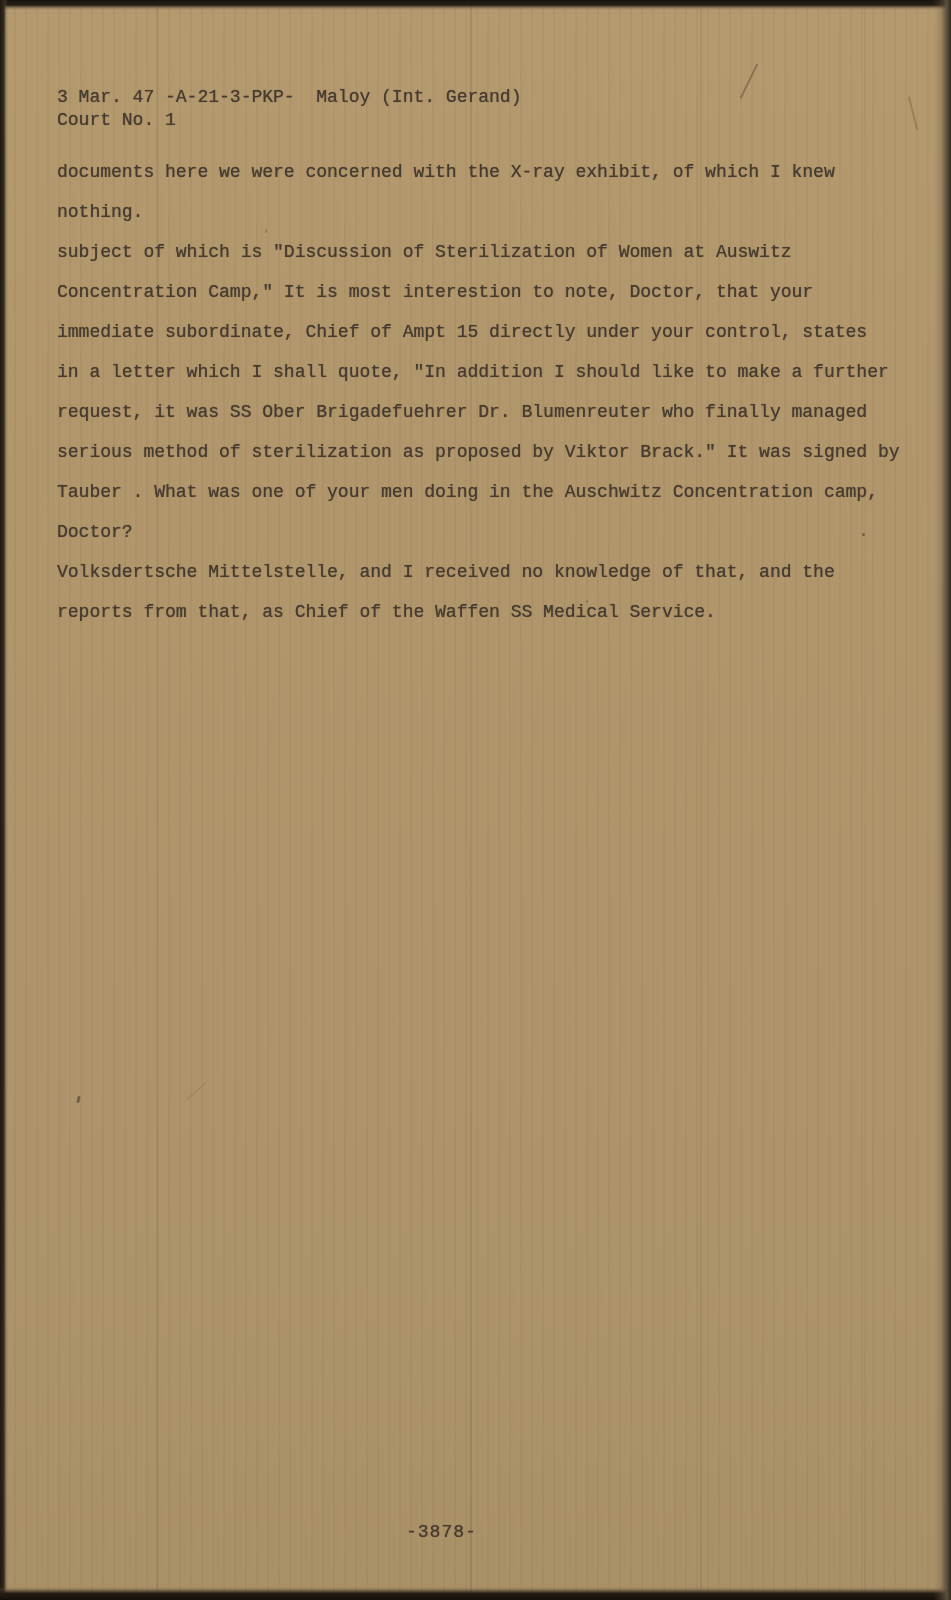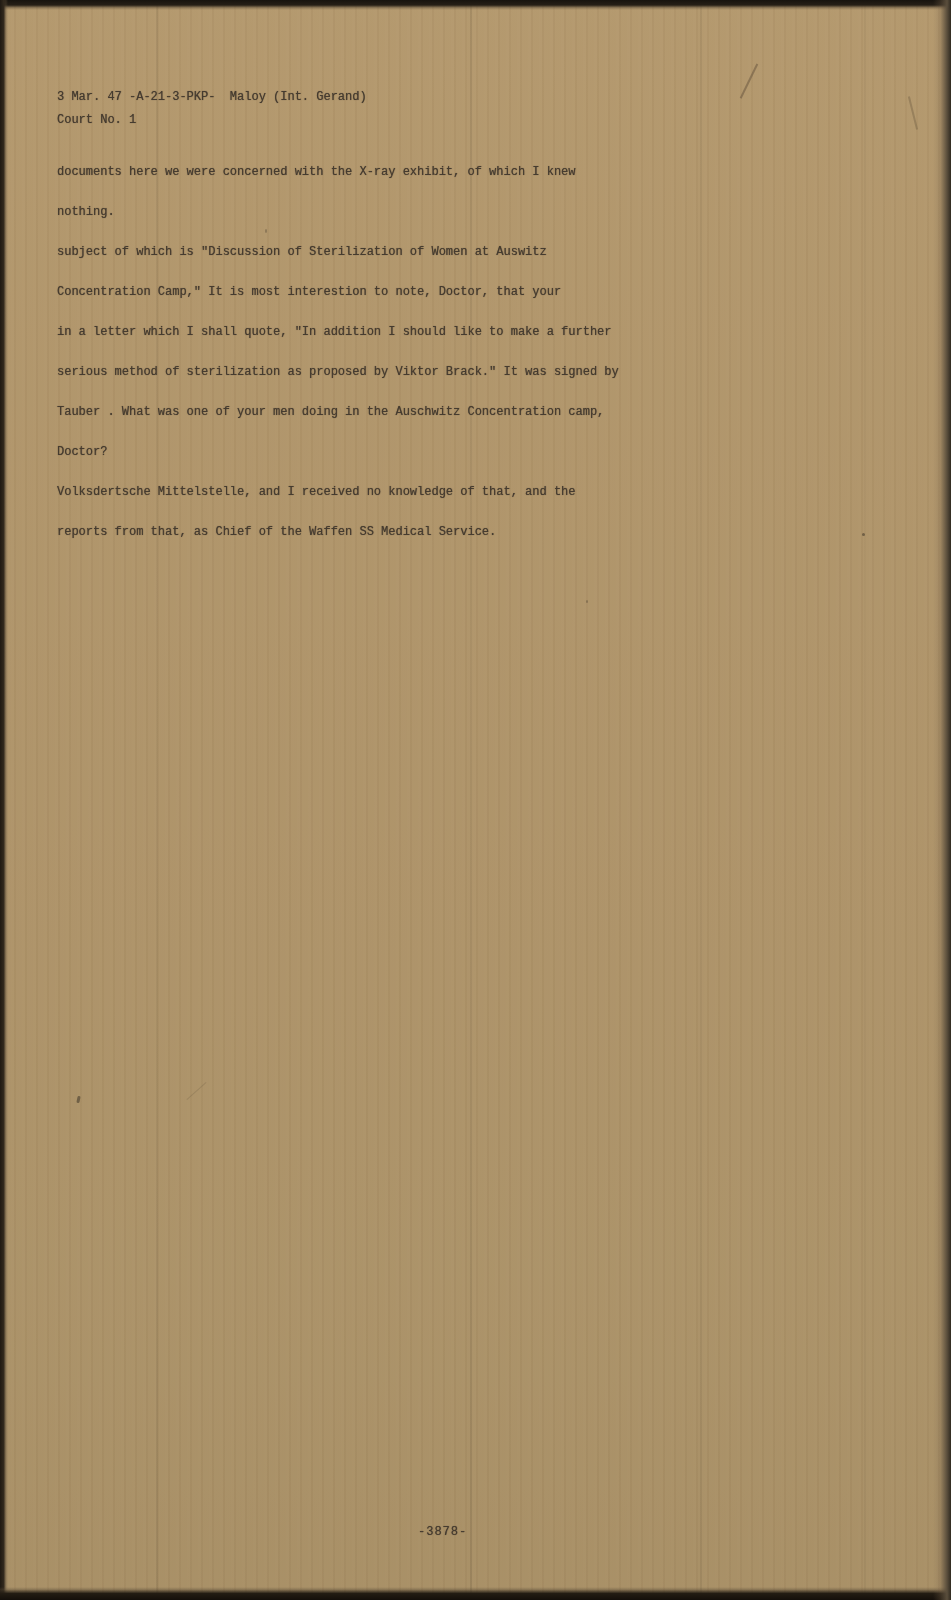--- a/index.html
+++ b/index.html
@@ -13,29 +13,29 @@
     background-image:
       linear-gradient(180deg, #d9c8aa 0%, #d5c4a6 25%, #d2c1a3 55%, #cfc0a2 80%, #cbbc9e 100%),
       repeating-linear-gradient(90deg,
         rgba(255,250,238,0.05) 0px, rgba(255,250,238,0.05) 3px,
         rgba(124,104,72,0.05) 3px, rgba(124,104,72,0.05) 5px,
         rgba(255,250,238,0.03) 5px, rgba(255,250,238,0.03) 11px);
     background-blend-mode:multiply, normal;
     font-family:"Liberation Mono","DejaVu Sans Mono",monospace;
   }
   .typewriter {
-    font-size:12px;
+    font-size:18px;
     color:#453b2f;
     text-shadow: 0 0 1px rgba(69,59,47,0.65), 0.4px 0.4px 0 rgba(69,59,47,0.28);
     filter: blur(0.28px);
   }
   .header-text { position:absolute; left:57px; top:86px; line-height:23px; }
   .body-text   { position:absolute; left:57px; top:152px; line-height:40px; }
   .line        { white-space:pre; }
-  .page-number { position:absolute; left:418px; top:1521px; line-height:22px; letter-spacing:1px; }
+  .page-number { position:absolute; left:406px; top:1521px; line-height:22px; letter-spacing:1px; }
 
   .crease {
     position:absolute; top:0; bottom:0; width:2px;
     background:linear-gradient(180deg,
       rgba(108,90,62,0.22) 0%, rgba(108,90,62,0.10) 40%,
       rgba(108,90,62,0.16) 70%, rgba(108,90,62,0.26) 100%);
   }
   .crease.c1 { left:156px; opacity:.8; }
   .crease.c2 { left:470px; }
   .crease.c3 { left:700px; opacity:.7; }
@@ -74,21 +74,23 @@
   <div class="header-text typewriter">
     <div class="line">3 Mar. 47 -A-21-3-PKP-  Maloy (Int. Gerand)</div>
     <div class="line">Court No. 1</div>
   </div>
 
   <div class="body-text typewriter">
     <div class="line">documents here we were concerned with the X-ray exhibit, of which I knew</div>
     <div class="line">nothing.</div>
     <div class="line">subject of which is "Discussion of Sterilization of Women at Auswitz</div>
     <div class="line">Concentration Camp," It is most interestion to note, Doctor, that your</div>
+    <div class="line">immediate subordinate, Chief of Ampt 15 directly under your control, states</div>
     <div class="line">in a letter which I shall quote, "In addition I should like to make a further</div>
+    <div class="line">request, it was SS Ober Brigadefuehrer Dr. Blumenreuter who finally managed</div>
     <div class="line">serious method of sterilization as proposed by Viktor Brack." It was signed by</div>
     <div class="line">Tauber . What was one of your men doing in the Auschwitz Concentration camp,</div>
     <div class="line">Doctor?</div>
     <div class="line">Volksdertsche Mittelstelle, and I received no knowledge of that, and the</div>
     <div class="line">reports from that, as Chief of the Waffen SS Medical Service.</div>
   </div>
 
   <div class="page-number typewriter">-3878-</div>
 
   <div class="speck s1"></div>

